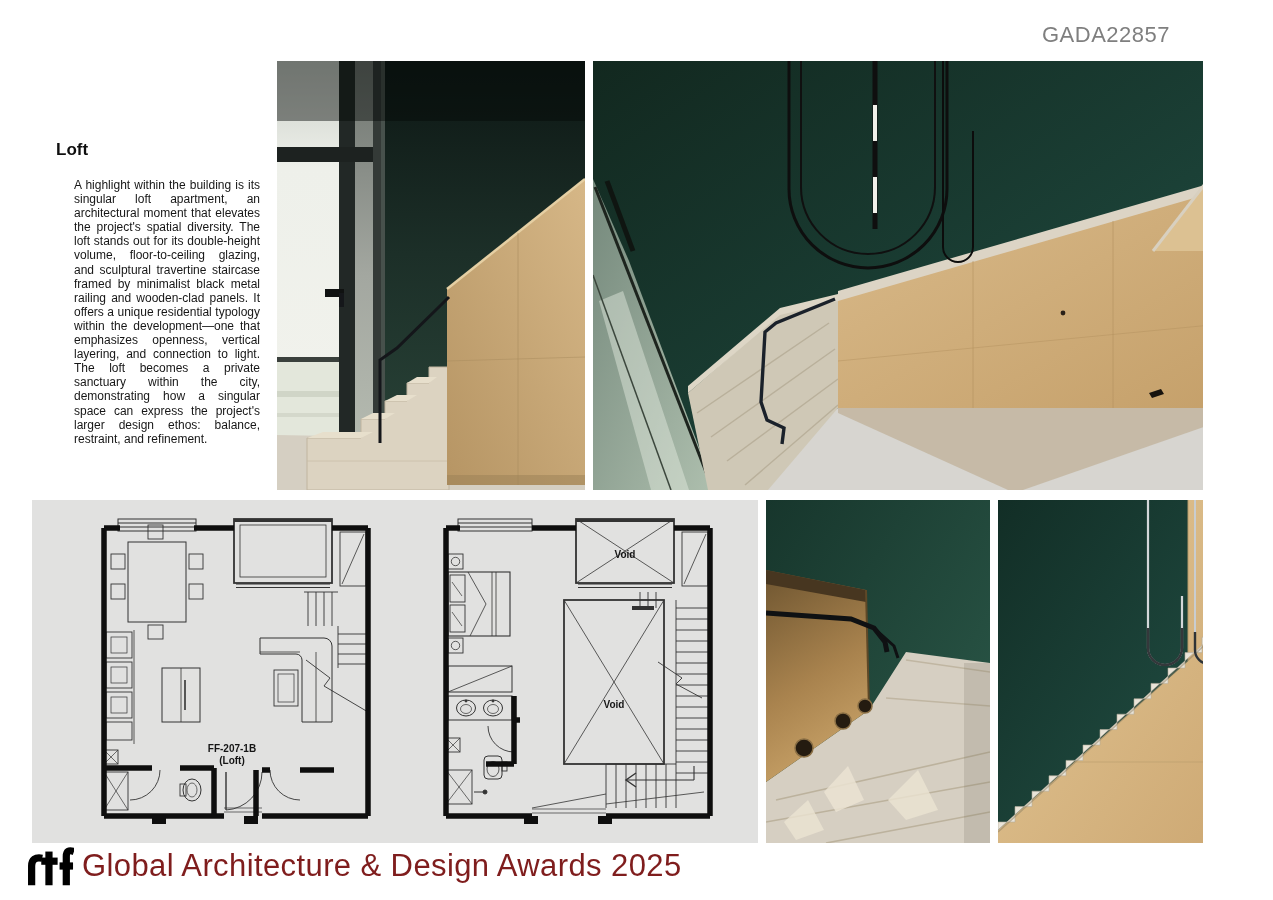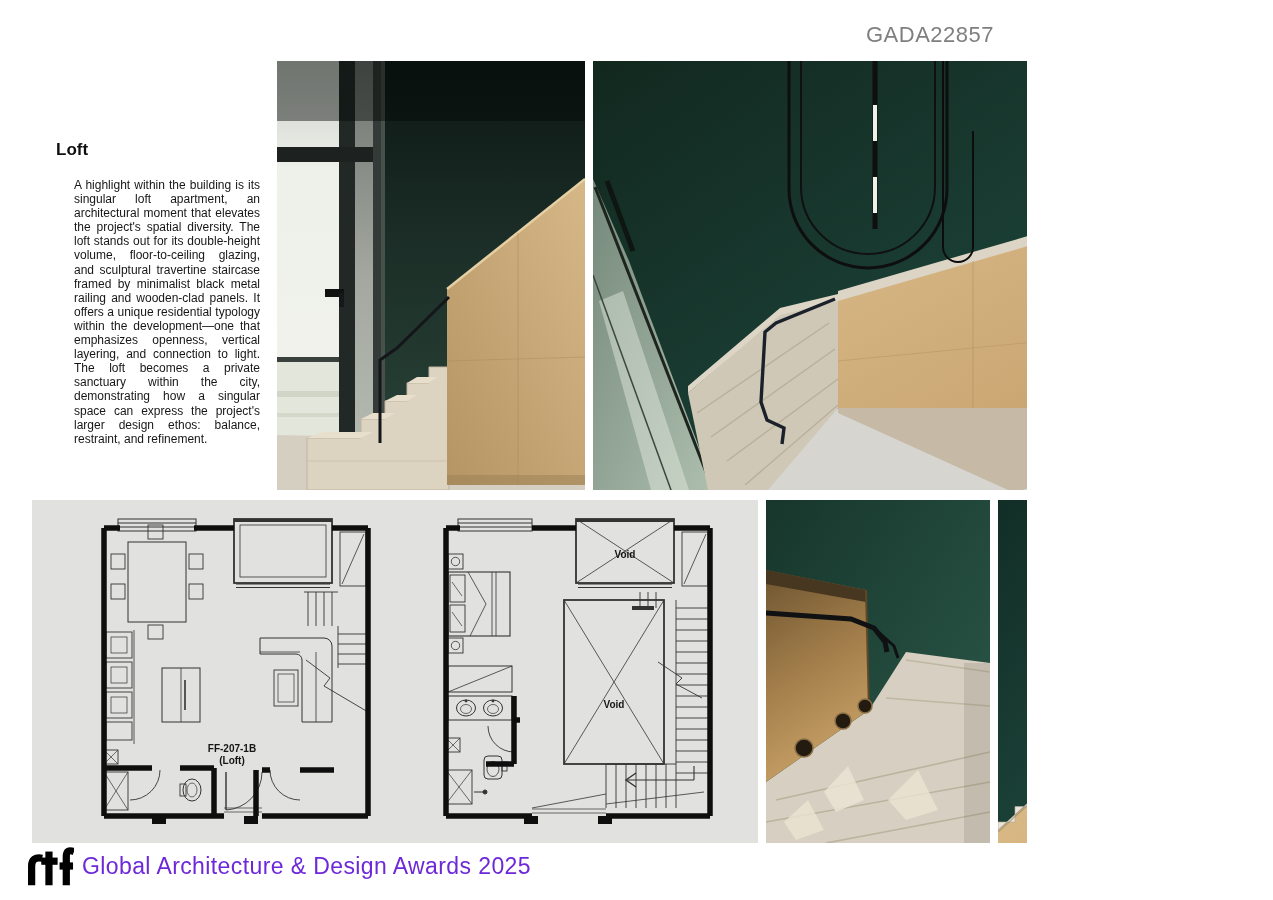--- a/index.html
+++ b/index.html
@@ -1,16 +1,16 @@
 <!DOCTYPE html>
 <html><head>
 <meta charset="utf-8">
 <style>
   html,body{margin:0;padding:0;background:#ffffff;}
-  .board{position:relative;width:1027px;height:900px;background:#fff;overflow:hidden;
+  .board{position:relative;width:1203px;height:900px;background:#fff;overflow:hidden;
          font-family:"Liberation Sans",sans-serif;color:#111;}
   .abs{position:absolute;}
   
   .code{top:22px;right:33px;font-size:22px;letter-spacing:.5px;color:#7f7f7f;}
   
   .article{left:56px;top:140px;width:222px;}
   .article h1{margin:0 0 16px 0;font-size:17px;font-weight:bold;color:#0f0f0f;}
   .article p{margin:18px;font-size:12px;line-height:1.175;text-align:justify;color:#161616;}
   
   .photo{overflow:hidden;background:#203a31;}
@@ -21,21 +21,21 @@
   .p4{left:998px;top:500px;width:241px;height:343px;}
   
   .plans{left:32px;top:500px;width:726px;height:343px;background:#e1e1e0;}
   .plan{position:absolute;top:12px;width:284px;height:320px;}
   .plan.one{left:62px;}
   .plan.two{left:404px;}
   .plan text{font-family:"Liberation Sans",sans-serif;font-weight:bold;fill:#151515;}
   
   .footer{left:22px;top:843px;height:46px;display:flex;align-items:center;gap:8px;}
   .footer .brand{display:block;}
-  .footer .ftitle{font-size:23px;letter-spacing:.4px;color:#6d28d9;white-space:nowrap;}
+  .footer .ftitle{font-size:31px;letter-spacing:.4px;color:#7f1d1d;white-space:nowrap;}
   .sr{position:absolute;width:1px;height:1px;overflow:hidden;clip:rect(0 0 0 0);}
 </style>
 </head>
 <body>
 
 <div class="board">
 
   <div class="abs code">GADA22857</div>
 
   <div class="abs article">

